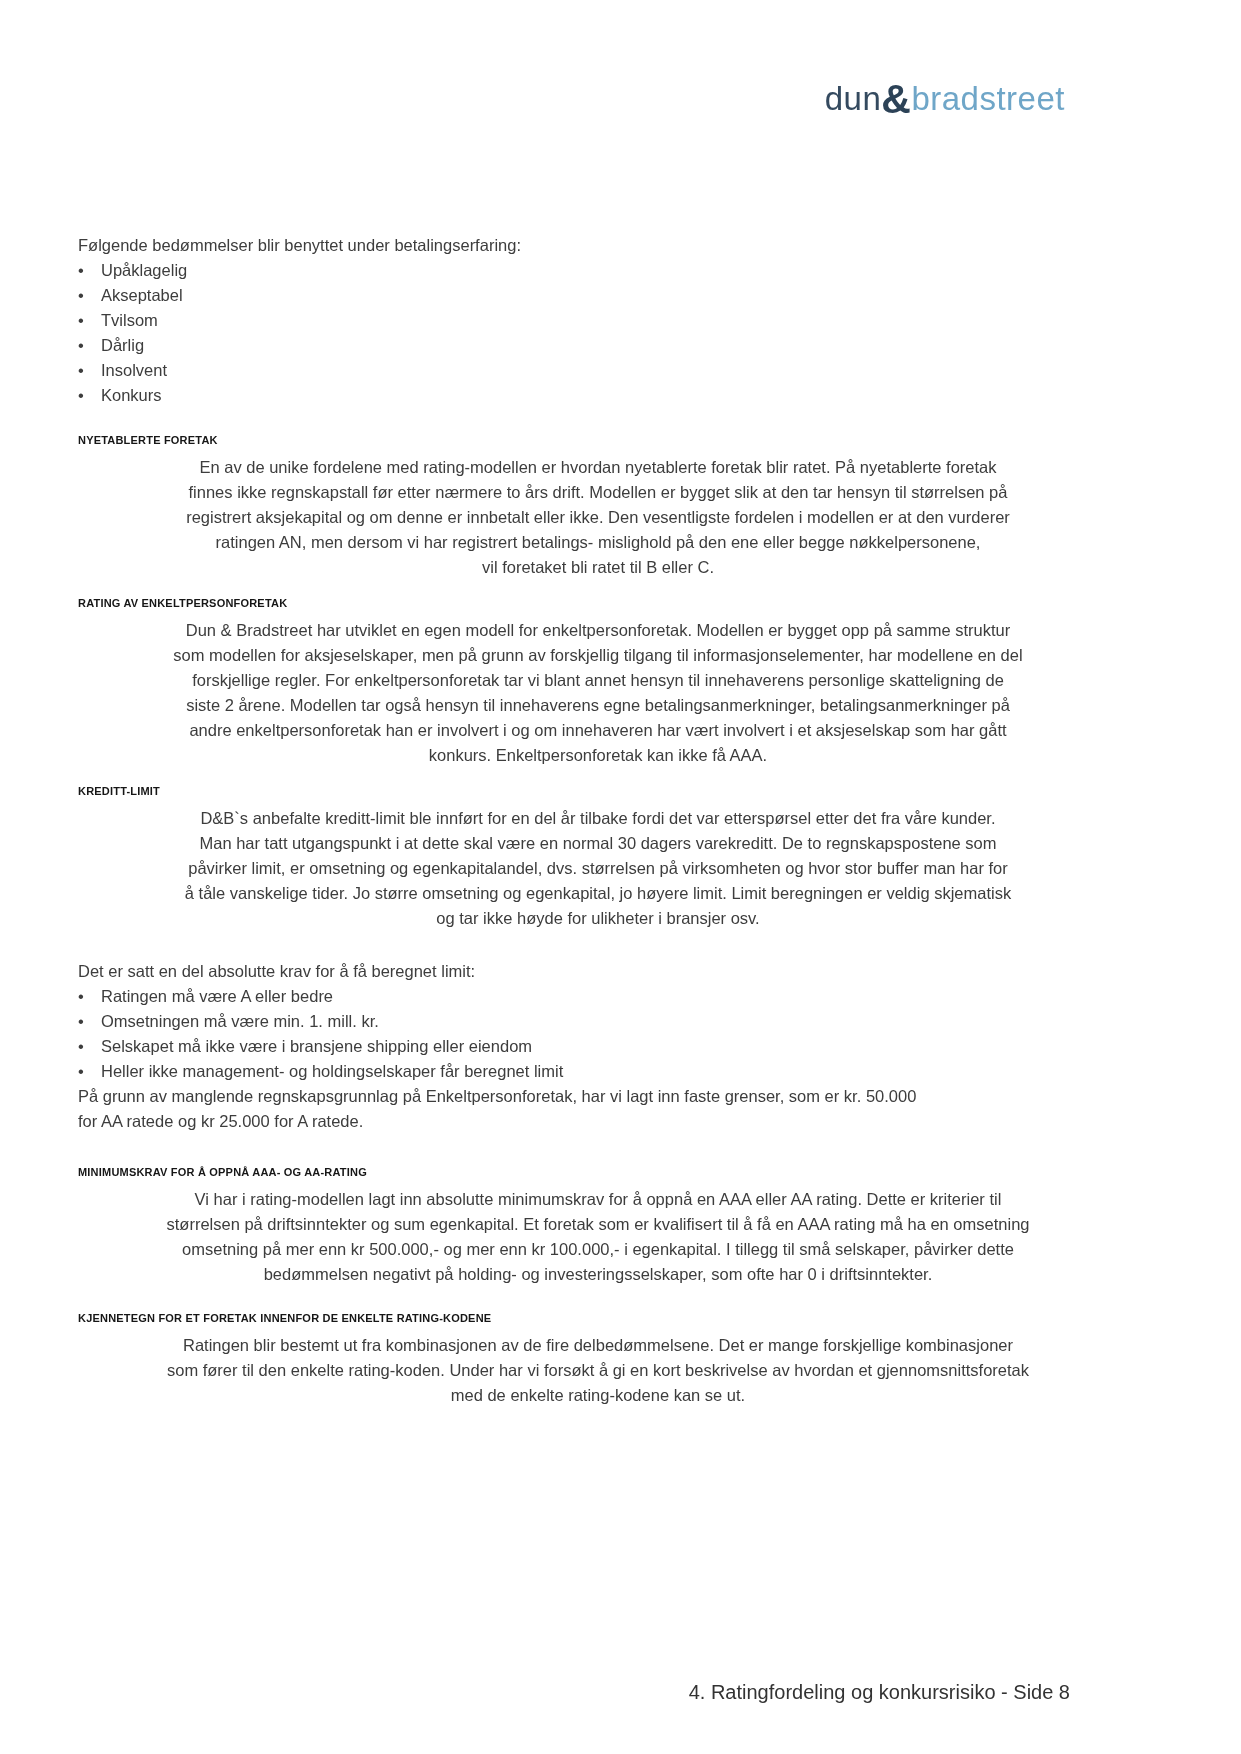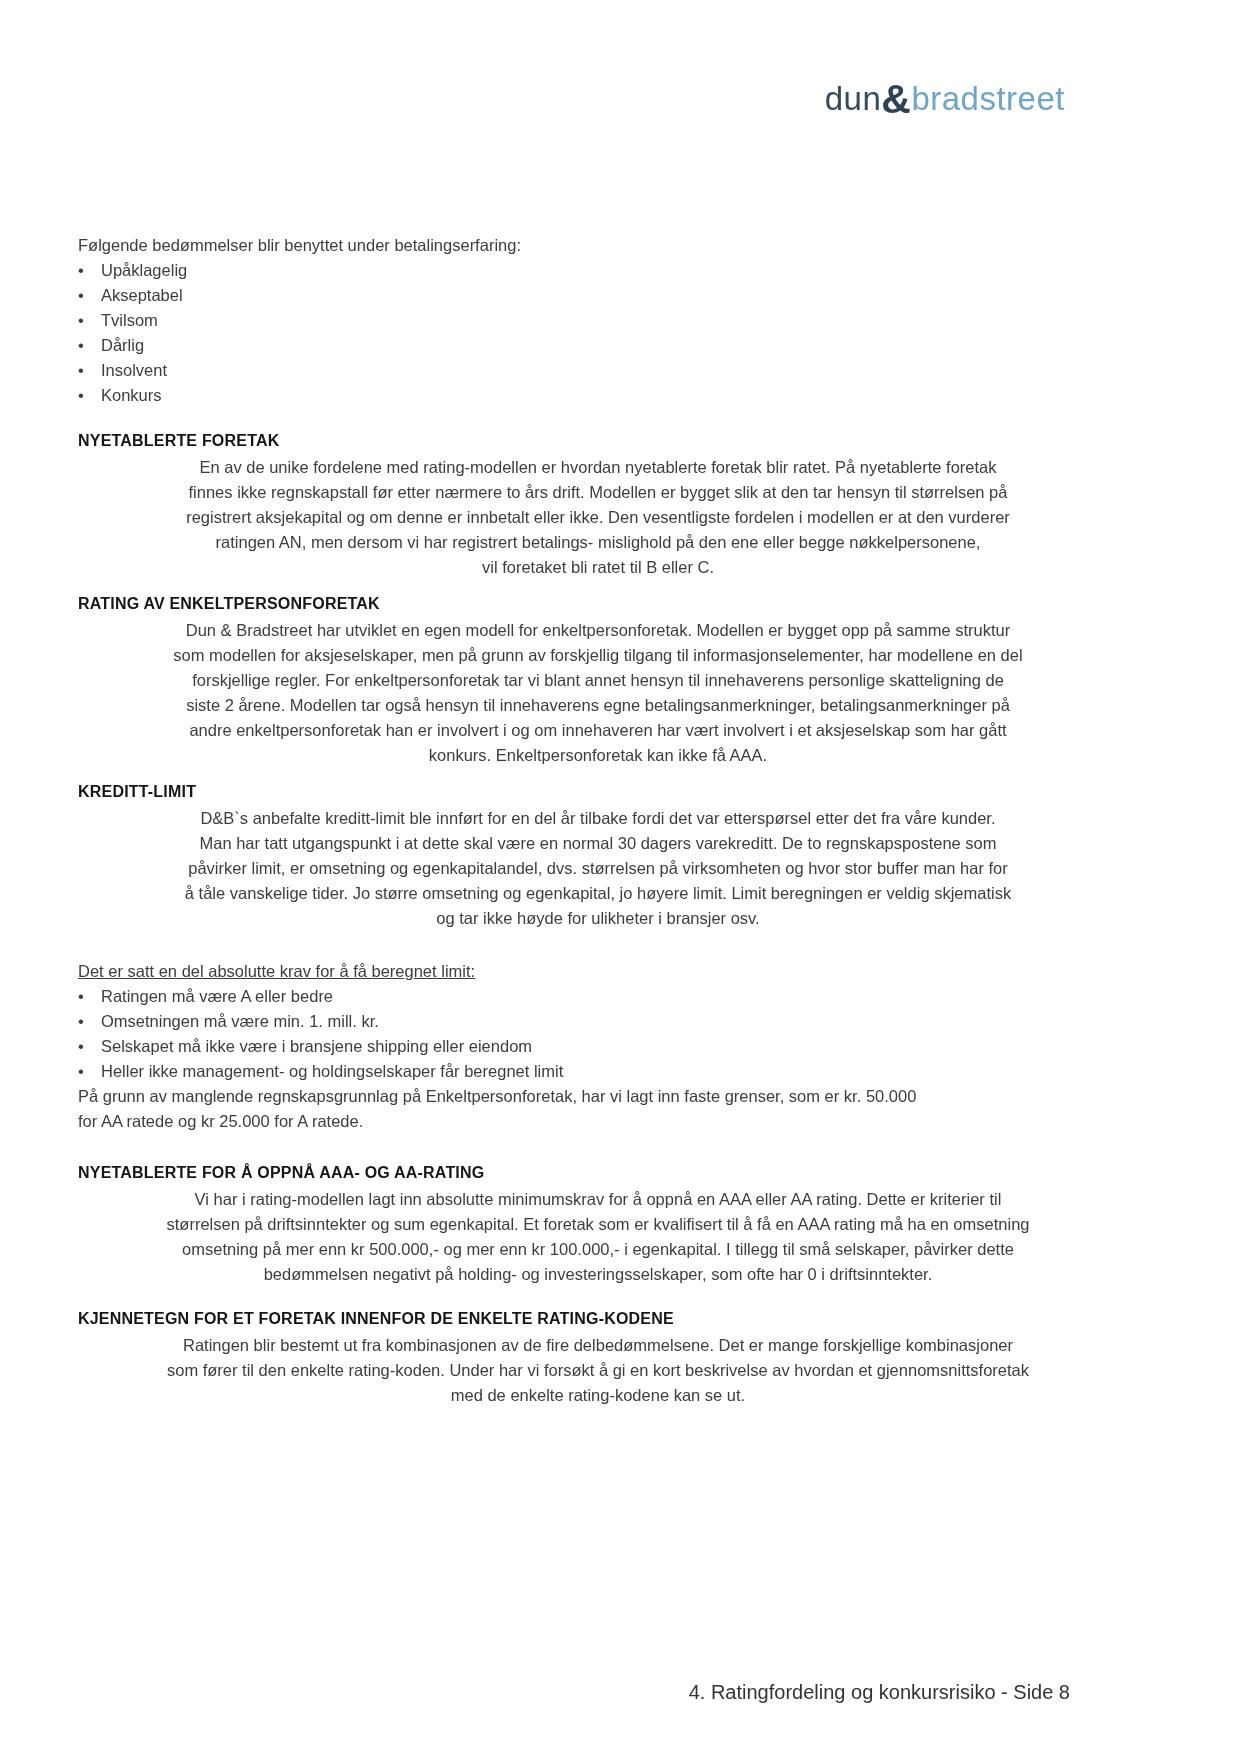--- a/index.html
+++ b/index.html
@@ -20,29 +20,29 @@
   .logo-amp{color:#2c4257;font-size:41px;font-weight:bold;position:relative;top:3px;margin:0 0px;}
   .logo-brad{color:#6fa6c8;}
 
   
   .content{
     position:absolute;left:78px;top:233px;width:1040px;
     font-size:16.5px;line-height:25px;color:#3d3d3d;
   }
   .ln{white-space:nowrap;line-height:25px;}
   .sec-heading{
-    font-size:16px;font-weight:bold;color:#161616;line-height:25px;
+    font-size:11px;font-weight:bold;color:#161616;line-height:25px;
     letter-spacing:.2px;white-space:nowrap;
   }
   .bullet-row{display:flex;line-height:25px;white-space:nowrap;}
   .dot{width:23px;flex:0 0 23px;}
   .mt-h0{margin-top:20px;}
   .mt-p{margin-top:2px;text-align:center;}
   .mt-h{margin-top:11px;}
-  .mt-lead2{margin-top:28px;text-decoration:underline;}
+  .mt-lead2{margin-top:28px;}
   .mt-note{}
   .mt-h3{margin-top:26px;}
   .mt-h4{margin-top:19px;}
 
   .footer{
     position:absolute;top:1680px;right:171px;
     font-size:20px;line-height:25px;color:#333333;white-space:nowrap;
   }
 </style>
 </head>
@@ -131,21 +131,21 @@
           <span class="dot">•</span>
           <span>Heller ikke management- og holdingselskaper får beregnet limit</span>
         </div>
     </div>
 
     <div class="mt-note">
       <div class="ln">På grunn av manglende regnskapsgrunnlag på Enkeltpersonforetak, har vi lagt inn faste grenser, som er kr. 50.000</div>
       <div class="ln">for AA ratede og kr 25.000 for A ratede.</div>
     </div>
 
-    <div class="sec-heading mt-h3">NYETABLERTE FOR Å OPPNÅ AAA- OG AA-RATING</div>
+    <div class="sec-heading mt-h3">MINIMUMSKRAV FOR Å OPPNÅ AAA- OG AA-RATING</div>
     <div class="mt-p">
       <div class="ln">Vi har i rating-modellen lagt inn absolutte minimumskrav for å oppnå en AAA eller AA rating. Dette er kriterier til</div>
       <div class="ln">størrelsen på driftsinntekter og sum egenkapital. Et foretak som er kvalifisert til å få en AAA rating må ha en omsetning</div>
       <div class="ln">omsetning på mer enn kr 500.000,- og mer enn kr 100.000,- i egenkapital. I tillegg til små selskaper, påvirker dette</div>
       <div class="ln">bedømmelsen negativt på holding- og investeringsselskaper, som ofte har 0 i driftsinntekter.</div>
     </div>
 
     <div class="sec-heading mt-h4">KJENNETEGN FOR ET FORETAK INNENFOR DE ENKELTE RATING-KODENE</div>
     <div class="mt-p">
       <div class="ln">Ratingen blir bestemt ut fra kombinasjonen av de fire delbedømmelsene. Det er mange forskjellige kombinasjoner</div>

